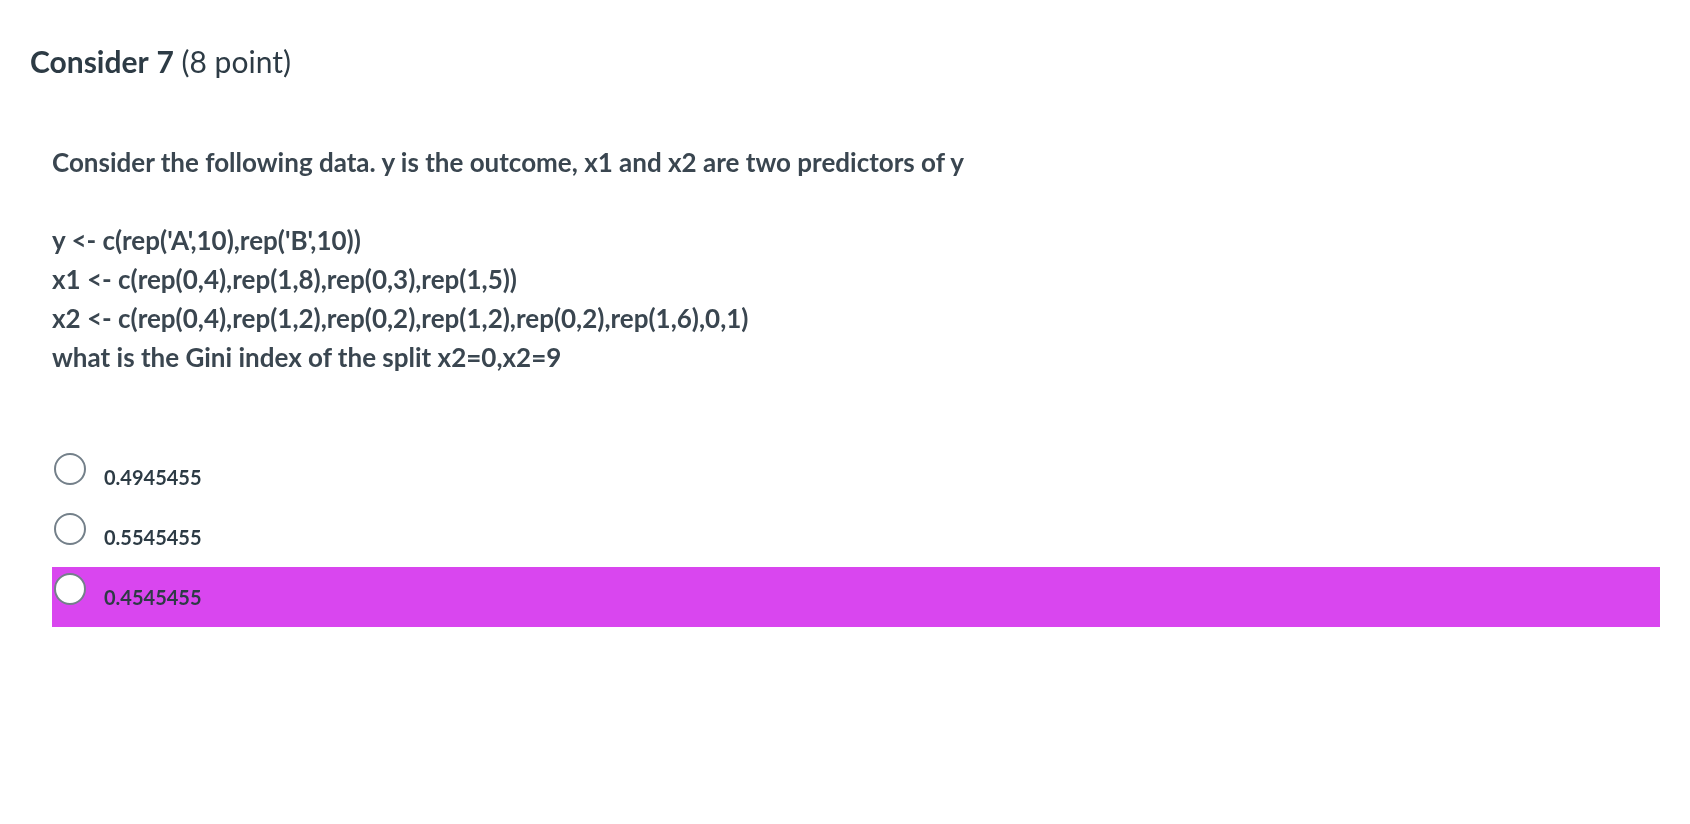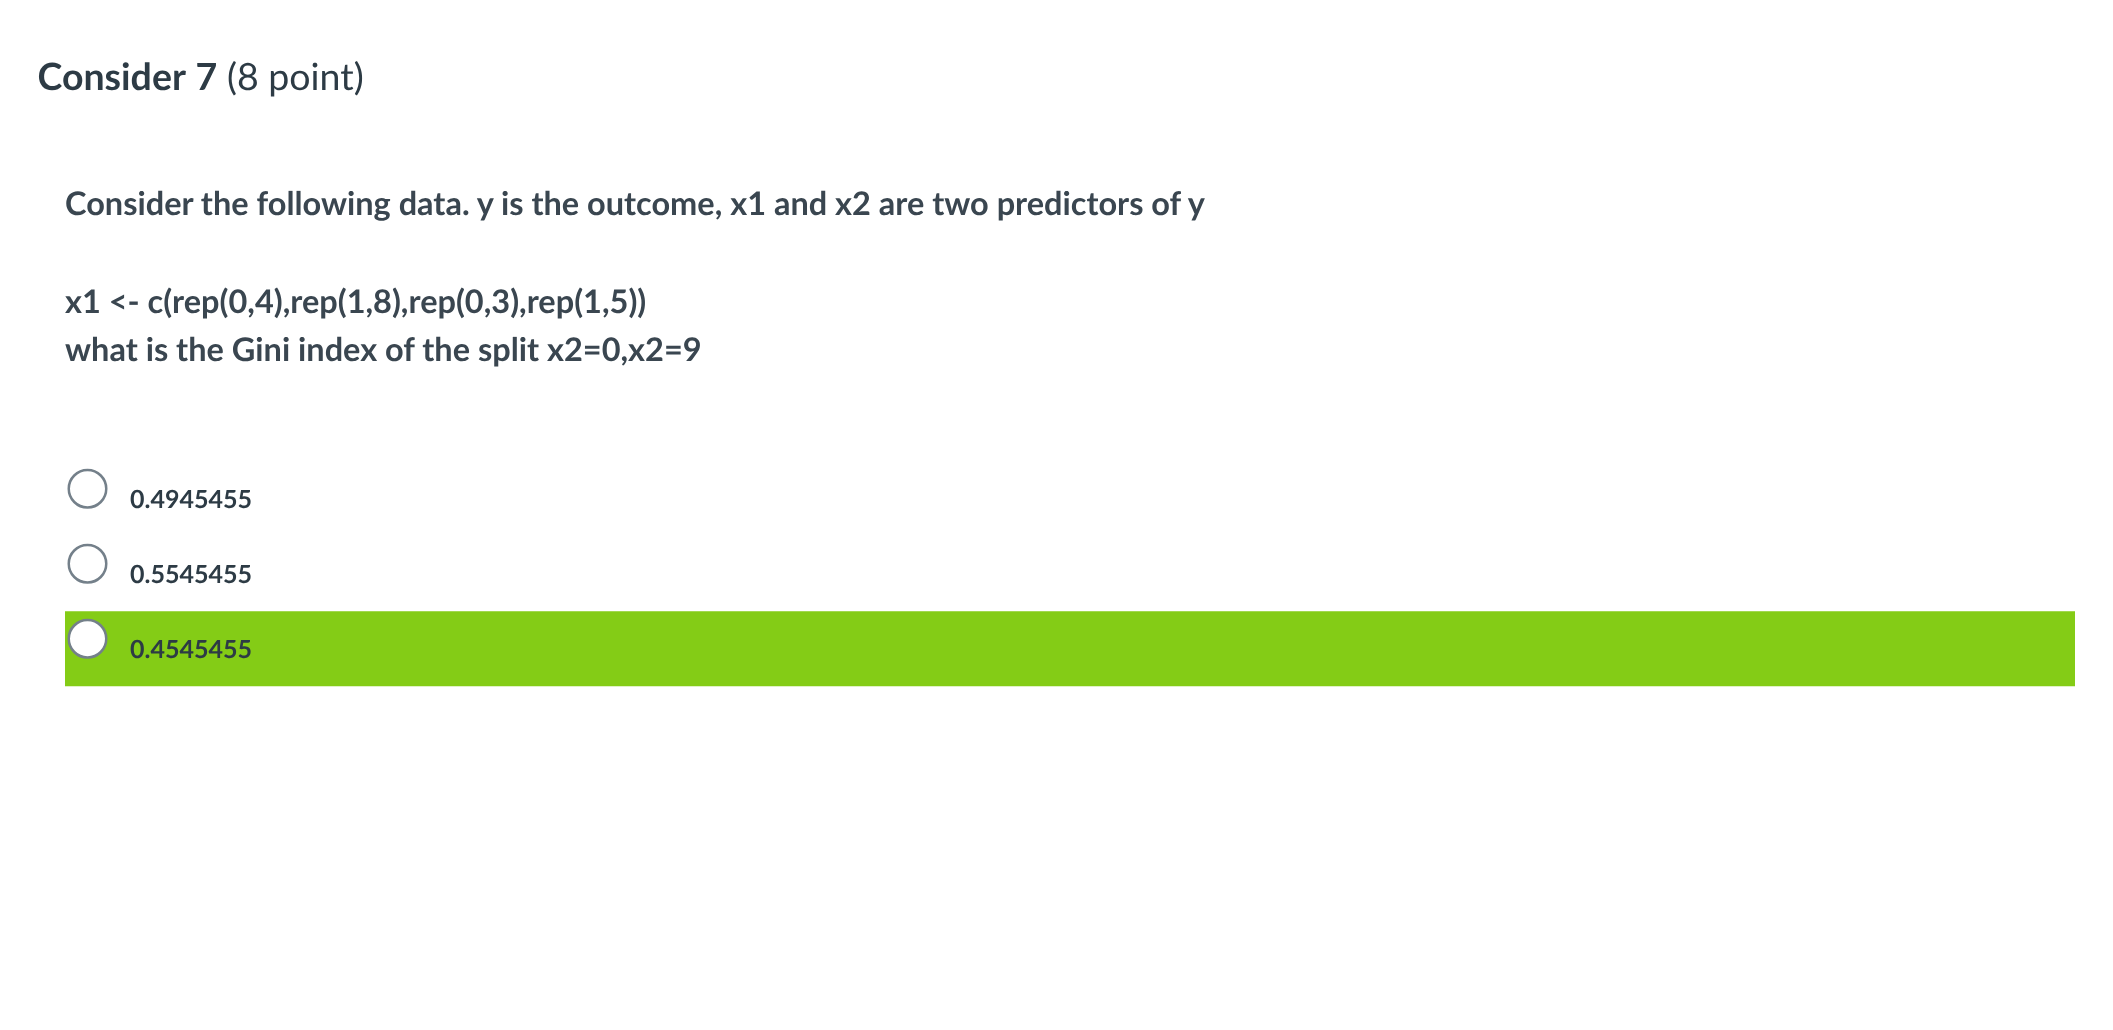--- a/index.html
+++ b/index.html
@@ -43,21 +43,21 @@
   .options {
     
   }
   .option {
     display: flex;
     align-items: center;
     padding: 14px 0 14px 2px;
     cursor: pointer;
   }
   .option.hovered {
-    background: #84cc16;
+    background: #d946ef;
   }
   .radio {
     width: 32px;
     height: 32px;
     border: 2.5px solid #74808a;
     border-radius: 50%;
     margin-right: 18px;
     flex-shrink: 0;
     background: #fff;
     position: relative;
@@ -75,21 +75,23 @@
   <span class="bold">Consider</span>
   <span class="bold">7</span>
   <span>(8 point)</span>
 </div>
 
 <div class="question-body">
 
   <div class="prompt">Consider the following data. y is the outcome, x1 and x2 are two predictors of y</div>
 
   <div class="code-block">
+    <div>y &lt;- c(rep('A',10),rep('B',10))</div>
     <div>x1 &lt;- c(rep(0,4),rep(1,8),rep(0,3),rep(1,5))</div>
+    <div>x2 &lt;- c(rep(0,4),rep(1,2),rep(0,2),rep(1,2),rep(0,2),rep(1,6),0,1)</div>
     <div>what is the Gini index  of the split x2=0,x2=9</div>
   </div>
 
   <div class="options">
     <label class="option">
       <span class="radio"></span>
       <span class="option-text">0.4945455</span>
     </label>
     <label class="option">
       <span class="radio"></span>

